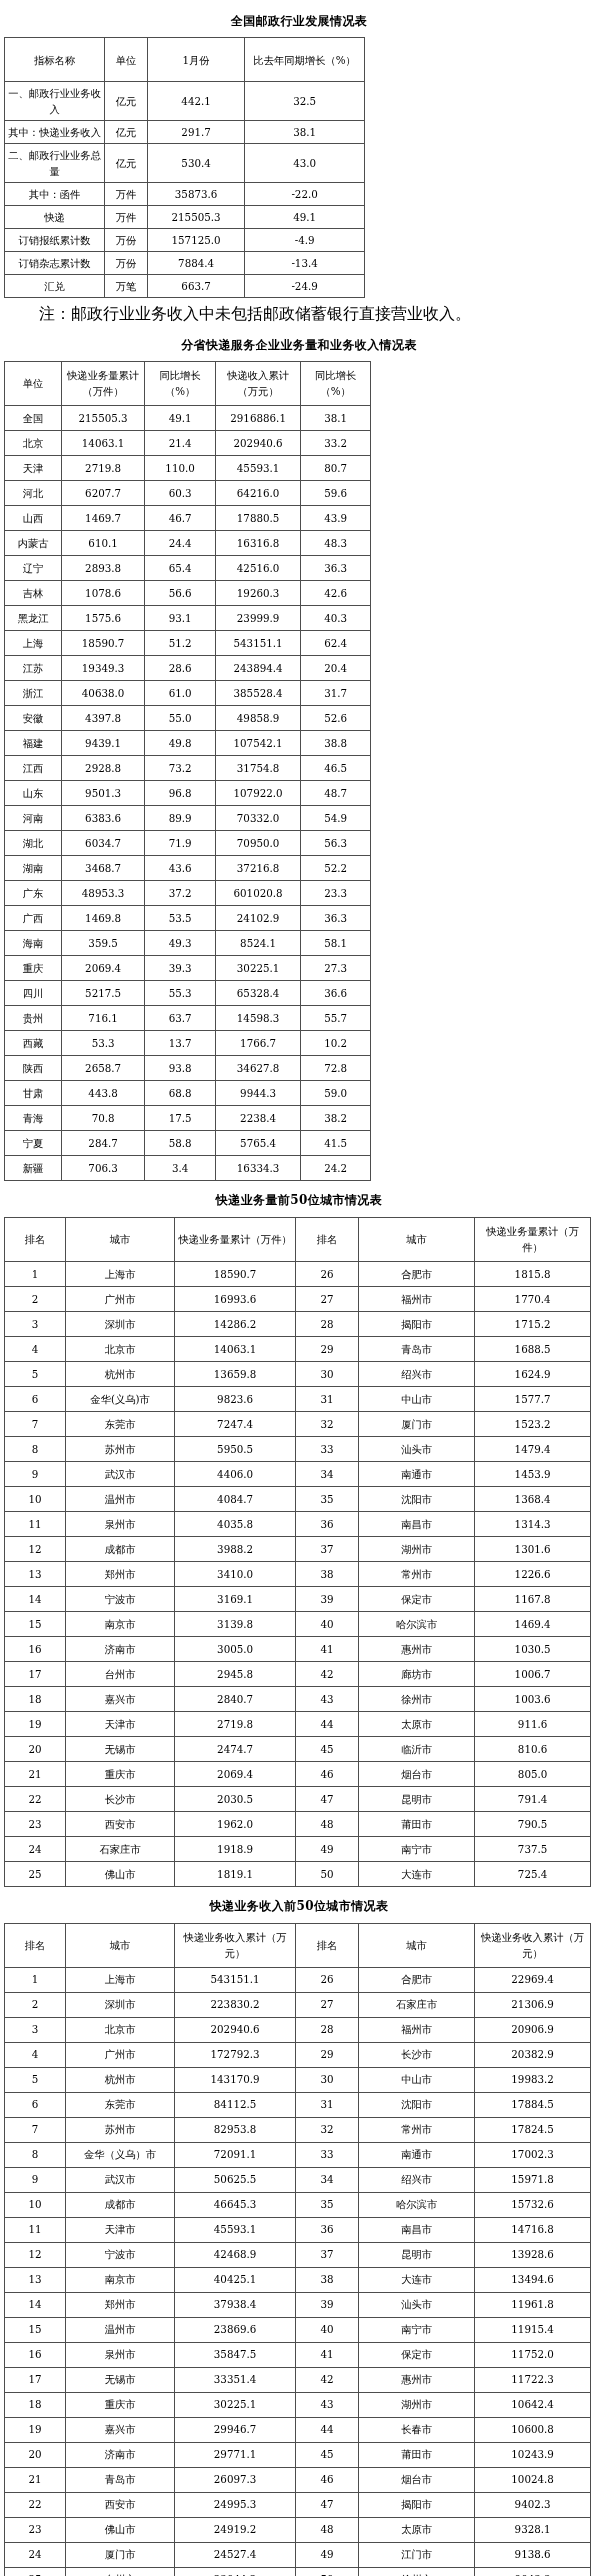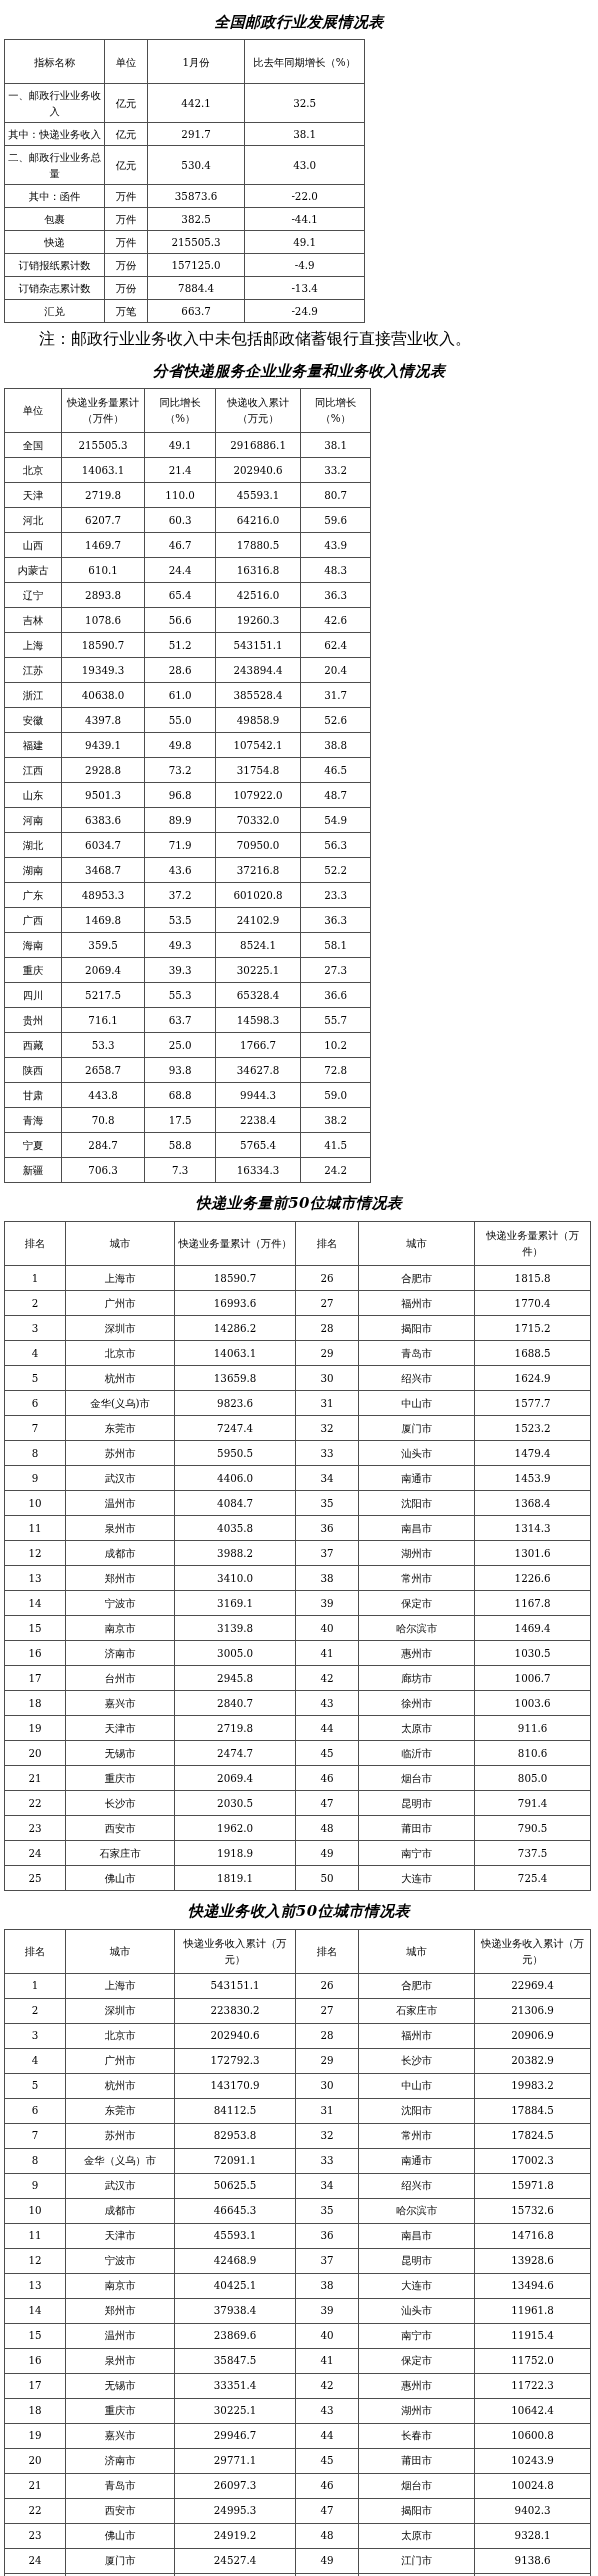--- a/index.html
+++ b/index.html
@@ -9,25 +9,24 @@
     color: #000000;
     font-family: "DejaVu Serif", serif;
   }
   body {
     width: 598px;
     font-size: 10.3px;
   }
   .doc { padding-top: 1.6px; }
   .title {
     text-align: center;
-    font-size: 15px;
+    font-size: 12px;
     font-weight: bold;
     margin: 11.5px 0 7.4px 0;
     letter-spacing: 0.4px;
-    font-style: italic;
   }
   table.t {
     border-collapse: collapse;
     table-layout: fixed;
     margin-left: 4.1px;
     border: 1.6px solid #4d4d4d;
     padding-left: 8px;
   }
   table.t th, table.t td {
     border: 0.8px solid #4d4d4d;
@@ -91,26 +90,20 @@
           <td>530.4</td>
           <td>43.0</td>
         </tr>
         <tr>
           <td>其中：函件</td>
           <td>万件</td>
           <td>35873.6</td>
           <td>-22.0</td>
         </tr>
         <tr>
-          <td>包裹</td>
-          <td>万件</td>
-          <td>382.5</td>
-          <td>-44.1</td>
-        </tr>
-        <tr>
           <td>快递</td>
           <td>万件</td>
           <td>215505.3</td>
           <td>49.1</td>
         </tr>
         <tr>
           <td>订销报纸累计数</td>
           <td>万份</td>
           <td>157125.0</td>
           <td>-4.9</td>
@@ -200,20 +193,27 @@
           <td>36.3</td>
         </tr>
         <tr>
           <td>吉林</td>
           <td>1078.6</td>
           <td>56.6</td>
           <td>19260.3</td>
           <td>42.6</td>
         </tr>
         <tr>
+          <td>黑龙江</td>
+          <td>1575.6</td>
+          <td>93.1</td>
+          <td>23999.9</td>
+          <td>40.3</td>
+        </tr>
+        <tr>
           <td>上海</td>
           <td>18590.7</td>
           <td>51.2</td>
           <td>543151.1</td>
           <td>62.4</td>
         </tr>
         <tr>
           <td>江苏</td>
           <td>19349.3</td>
           <td>28.6</td>
@@ -314,21 +314,21 @@
         <tr>
           <td>贵州</td>
           <td>716.1</td>
           <td>63.7</td>
           <td>14598.3</td>
           <td>55.7</td>
         </tr>
         <tr>
           <td>西藏</td>
           <td>53.3</td>
-          <td>25.0</td>
+          <td>13.7</td>
           <td>1766.7</td>
           <td>10.2</td>
         </tr>
         <tr>
           <td>陕西</td>
           <td>2658.7</td>
           <td>93.8</td>
           <td>34627.8</td>
           <td>72.8</td>
         </tr>
@@ -349,21 +349,21 @@
         <tr>
           <td>宁夏</td>
           <td>284.7</td>
           <td>58.8</td>
           <td>5765.4</td>
           <td>41.5</td>
         </tr>
         <tr>
           <td>新疆</td>
           <td>706.3</td>
-          <td>7.3</td>
+          <td>3.4</td>
           <td>16334.3</td>
           <td>24.2</td>
         </tr>
       </tbody>
   </table>
 
   <div class="title">快递业务量前50位城市情况表</div>
   <table class="t t3">
     <colgroup>
       <col style="width:61px">

